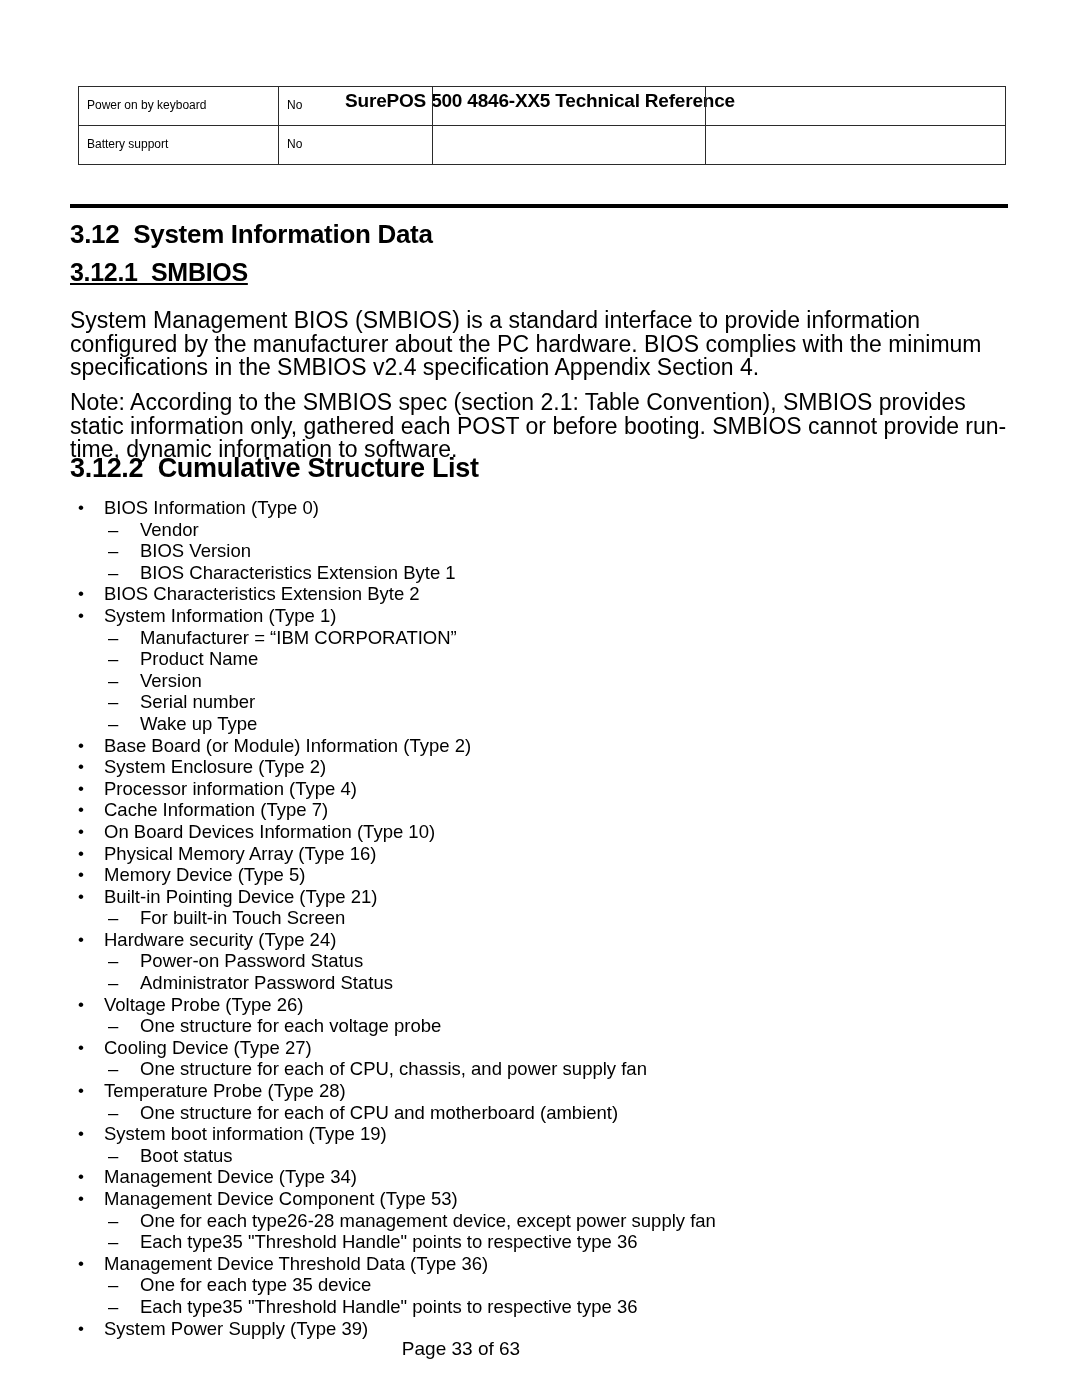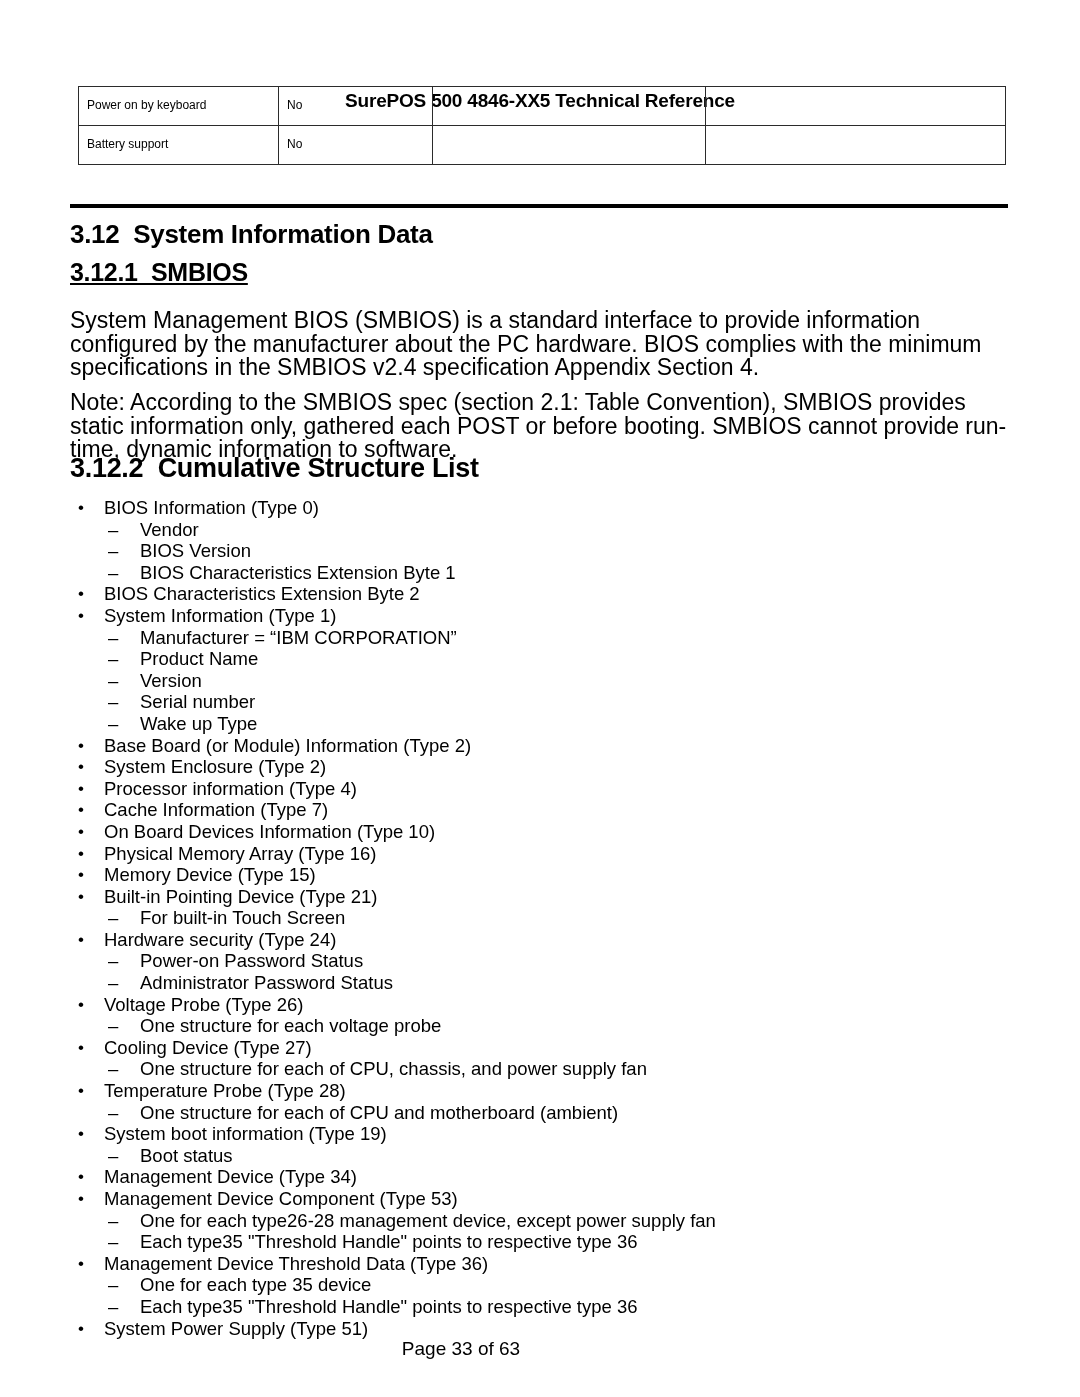--- a/index.html
+++ b/index.html
@@ -193,39 +193,39 @@
       <div class="li lvl2"><span class="marker">–</span><span class="txt">Product Name</span></div>
       <div class="li lvl2"><span class="marker">–</span><span class="txt">Version</span></div>
       <div class="li lvl2"><span class="marker">–</span><span class="txt">Serial number</span></div>
       <div class="li lvl2"><span class="marker">–</span><span class="txt">Wake up Type</span></div>
       <div class="li lvl1"><span class="marker">•</span><span class="txt">Base Board (or Module) Information (Type 2)</span></div>
       <div class="li lvl1"><span class="marker">•</span><span class="txt">System Enclosure (Type 2)</span></div>
       <div class="li lvl1"><span class="marker">•</span><span class="txt">Processor information (Type 4)</span></div>
       <div class="li lvl1"><span class="marker">•</span><span class="txt">Cache Information (Type 7)</span></div>
       <div class="li lvl1"><span class="marker">•</span><span class="txt">On Board Devices Information (Type 10)</span></div>
       <div class="li lvl1"><span class="marker">•</span><span class="txt">Physical Memory Array (Type 16)</span></div>
-      <div class="li lvl1"><span class="marker">•</span><span class="txt">Memory Device (Type 15)</span></div>
+      <div class="li lvl1"><span class="marker">•</span><span class="txt">Memory Device (Type 5)</span></div>
       <div class="li lvl1"><span class="marker">•</span><span class="txt">Built-in Pointing Device (Type 21)</span></div>
       <div class="li lvl2"><span class="marker">–</span><span class="txt">For built-in Touch Screen</span></div>
       <div class="li lvl1"><span class="marker">•</span><span class="txt">Hardware security (Type 24)</span></div>
       <div class="li lvl2"><span class="marker">–</span><span class="txt">Power-on Password Status</span></div>
       <div class="li lvl2"><span class="marker">–</span><span class="txt">Administrator Password Status</span></div>
       <div class="li lvl1"><span class="marker">•</span><span class="txt">Voltage Probe (Type 26)</span></div>
       <div class="li lvl2"><span class="marker">–</span><span class="txt">One structure for each voltage probe</span></div>
       <div class="li lvl1"><span class="marker">•</span><span class="txt">Cooling Device (Type 27)</span></div>
       <div class="li lvl2"><span class="marker">–</span><span class="txt">One structure for each of CPU, chassis, and power supply fan</span></div>
       <div class="li lvl1"><span class="marker">•</span><span class="txt">Temperature Probe (Type 28)</span></div>
       <div class="li lvl2"><span class="marker">–</span><span class="txt">One structure for each of CPU and motherboard (ambient)</span></div>
       <div class="li lvl1"><span class="marker">•</span><span class="txt">System boot information (Type 19)</span></div>
       <div class="li lvl2"><span class="marker">–</span><span class="txt">Boot status</span></div>
       <div class="li lvl1"><span class="marker">•</span><span class="txt">Management Device (Type 34)</span></div>
       <div class="li lvl1"><span class="marker">•</span><span class="txt">Management Device Component (Type 53)</span></div>
       <div class="li lvl2"><span class="marker">–</span><span class="txt">One for each type26-28 management device, except power supply fan</span></div>
       <div class="li lvl2"><span class="marker">–</span><span class="txt">Each type35 "Threshold Handle" points to respective type 36</span></div>
       <div class="li lvl1"><span class="marker">•</span><span class="txt">Management Device Threshold Data (Type 36)</span></div>
       <div class="li lvl2"><span class="marker">–</span><span class="txt">One for each type 35 device</span></div>
       <div class="li lvl2"><span class="marker">–</span><span class="txt">Each type35 "Threshold Handle" points to respective type 36</span></div>
-      <div class="li lvl1"><span class="marker">•</span><span class="txt">System Power Supply (Type 51)</span></div>
+      <div class="li lvl1"><span class="marker">•</span><span class="txt">System Power Supply (Type 39)</span></div>
     </div>
 
   <div class="doc-footer">Page 33 of 63</div>
 
 </div>
 
 </body></html>

